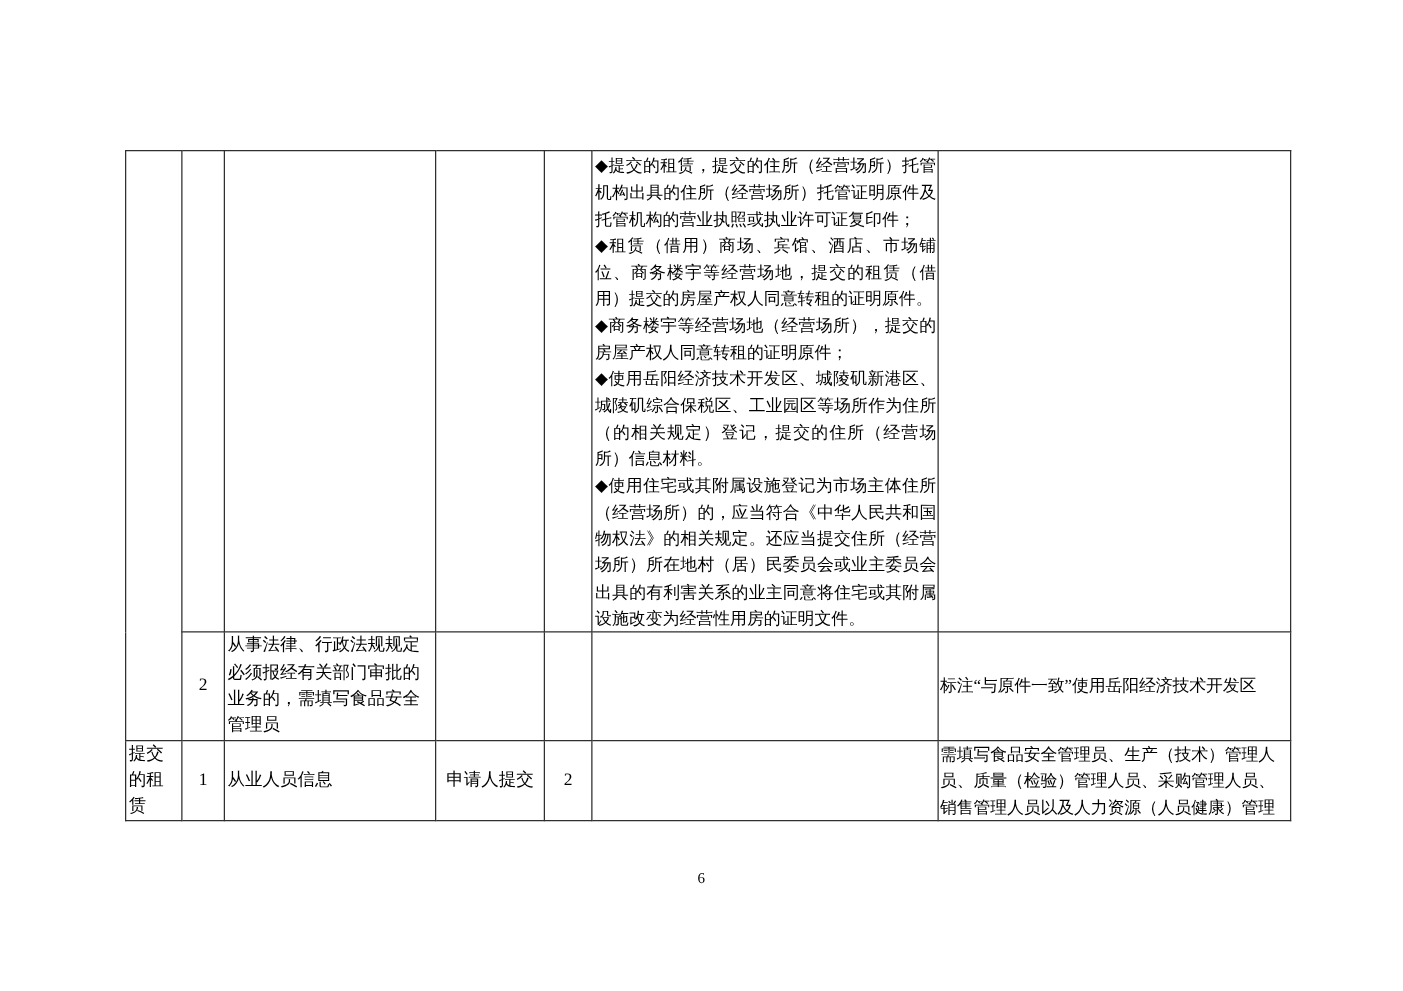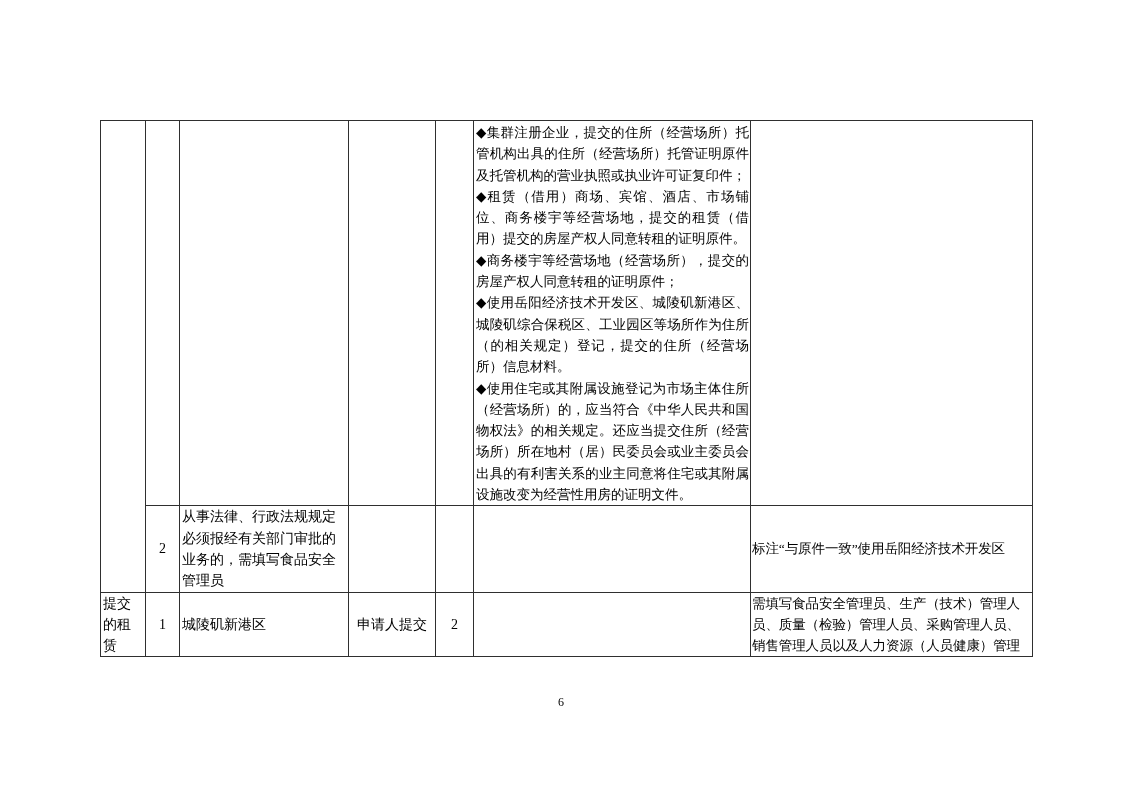--- a/index.html
+++ b/index.html
@@ -77,42 +77,42 @@
     </colgroup>
 
     <tbody>
         <tr class="row-1">
       <td rowspan="2" class="c-category"></td>
       <td class="c-center"></td>
       <td class="c-material"></td>
       <td class="c-center"></td>
       <td class="c-center"></td>
       <td class="c-detail">
-        <div class="bullet">◆集群注册企业，提交的住所（经营场所）托管机构出具的住所（经营场所）托管证明原件及托管机构的营业执照或执业许可证复印件；</div>
+        <div class="bullet">◆提交的租赁，提交的住所（经营场所）托管机构出具的住所（经营场所）托管证明原件及托管机构的营业执照或执业许可证复印件；</div>
         <div class="bullet">◆租赁（借用）商场、宾馆、酒店、市场铺位、商务楼宇等经营场地，提交的租赁（借用）提交的房屋产权人同意转租的证明原件。</div>
         <div class="bullet">◆商务楼宇等经营场地（经营场所），提交的房屋产权人同意转租的证明原件；</div>
         <div class="bullet">◆使用岳阳经济技术开发区、城陵矶新港区、城陵矶综合保税区、工业园区等场所作为住所（的相关规定）登记，提交的住所（经营场所）信息材料。</div>
         <div class="bullet">◆使用住宅或其附属设施登记为市场主体住所（经营场所）的，应当符合《中华人民共和国物权法》的相关规定。还应当提交住所（经营场所）所在地村（居）民委员会或业主委员会出具的有利害关系的业主同意将住宅或其附属设施改变为经营性用房的证明文件。</div>
       </td>
       <td class="c-remark"></td>
     </tr>
 
     <tr class="row-2">
       <td class="c-center">2</td>
       <td class="c-material v-top">从事法律、行政法规规定必须报经有关部门审批的业务的，需填写食品安全管理员</td>
       <td class="c-center"></td>
       <td class="c-center"></td>
       <td class="c-detail"></td>
       <td class="c-remark one-line">标注“与原件一致”使用岳阳经济技术开发区</td>
     </tr>
 
     <tr class="row-3">
       <td class="c-category">提交的租赁</td>
       <td class="c-center">1</td>
-      <td class="c-material">城陵矶新港区</td>
+      <td class="c-material">从业人员信息</td>
       <td class="c-center">申请人提交</td>
       <td class="c-center">2</td>
       <td class="c-detail"></td>
       <td class="c-remark v-top">需填写食品安全管理员、生产（技术）管理人员、质量（检验）管理人员、采购管理人员、销售管理人员以及人力资源（人员健康）管理</td>
     </tr>
   </tbody>
     </table>
 
   <div class="page-num">6</div>
 

